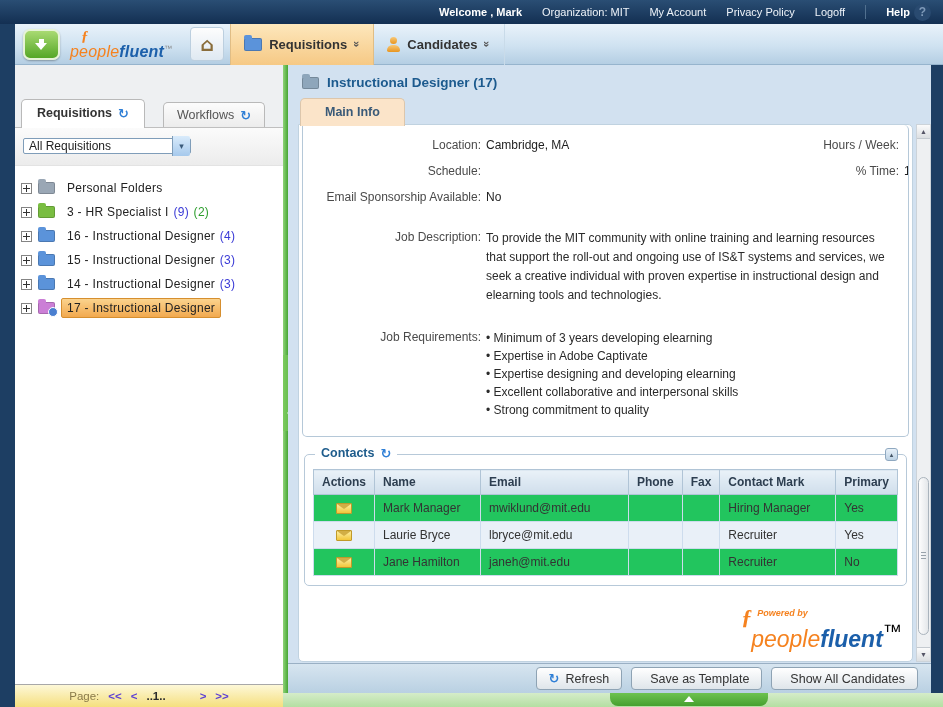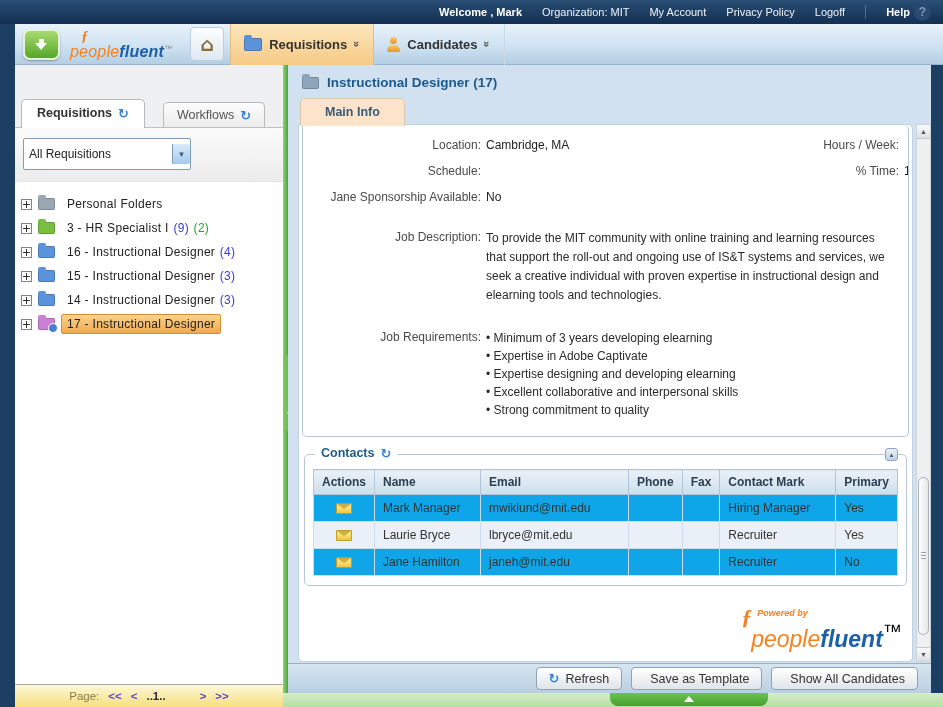--- a/index.html
+++ b/index.html
@@ -71,21 +71,21 @@
   
   .sidebar{position:absolute;left:15px;top:65px;width:268px;bottom:0;background:#fff;
     display:flex;flex-direction:column;}
   .side-tabs{display:flex;align-items:flex-end;padding:7px 0 0 6px;background:#eef0f2;
     border-bottom:1px solid #bfbfbf;}
   .side-tab{display:flex;align-items:center;gap:6px;padding:6px 15px;border:1px solid #b9b9b9;border-bottom:none;
     border-radius:5px 5px 0 0;font-size:12.5px;cursor:pointer;}
   .side-tab.active{background:#fff;font-weight:bold;color:#333;margin-bottom:-1px;position:relative;z-index:2;padding-bottom:8px;}
   .side-tab.inactive{background:linear-gradient(#fcfcfc,#ececec);color:#555;margin-left:18px;padding:5px 13px;margin-top:30px;}
   .filter-row{padding:10px 8px 11px;background:linear-gradient(#fbfbfb,#ececec);border-bottom:1px solid #e3e3e3;}
-  .select{width:168px;height:32px;background:#fff;border:1px solid #7f9db9;border-radius:2px;
+  .select{width:168px;height:16px;background:#fff;border:1px solid #7f9db9;border-radius:2px;
     display:flex;align-items:center;cursor:pointer;}
   .select .sel-text{flex:1;font-size:12px;color:#222;padding-left:5px;}
   .select .sel-btn{width:18px;height:20px;background:linear-gradient(#d9ebfb,#a6c9ec);
     border-left:1px solid #7f9db9;border-radius:0 2px 2px 0;display:flex;align-items:center;justify-content:center;
     font-size:9px;color:#3a5a7a;}
   .tree{flex:1;padding:10px 2px;overflow:hidden;}
   .tree-item{display:flex;align-items:center;gap:6px;height:24px;padding-left:4px;cursor:pointer;}
   .expand-box{width:11px;height:11px;background:#fff;border:1px solid #848484;position:relative;flex:none;}
   .expand-box::before{content:"";position:absolute;left:1px;top:4px;width:7px;height:1px;background:#333;}
   .expand-box::after{content:"";position:absolute;left:4px;top:1px;width:1px;height:7px;background:#333;}
@@ -135,21 +135,21 @@
   .contacts-legend{position:absolute;left:10px;top:-9px;background:#fff;padding:0 6px;
     display:flex;align-items:center;gap:6px;}
   .contacts-title{font-size:12.5px;font-weight:bold;color:#1e5c8c;}
   .collapse-ic{position:absolute;right:8px;top:-7px;width:13px;height:13px;cursor:pointer;
     background:linear-gradient(#e8f1f9,#bdd2e4);border:1px solid #8fa8c0;border-radius:3px;
     font-size:7px;line-height:11px;text-align:center;color:#456;}
   table.contacts{width:100%;border-collapse:collapse;font-size:12px;}
   table.contacts th{background:linear-gradient(#e9f1f8,#cfdeeb);border:1px solid #b0c4d6;
     font-weight:bold;color:#2d3e50;text-align:left;padding:5px 8px;}
   table.contacts td{border:1px solid #cddced;padding:6px 8px;color:#333;}
-  table.contacts tr.odd td{background:#0ea5e9;}
+  table.contacts tr.odd td{background:#22c55e;}
   table.contacts tr.even td{background:#e9f0f8;}
   td.c-actions{text-align:center;}
   .icon-mail{display:inline-block;width:16px;height:11px;position:relative;cursor:pointer;
     background:linear-gradient(#fdf0a6,#f3c63a);border:1px solid #c09a2a;border-radius:1px;vertical-align:middle;}
   .icon-mail::before{content:"";position:absolute;left:0;top:0;
     border-left:7px solid transparent;border-right:7px solid transparent;border-top:5px solid #fbda6e;}
   .icon-mail::after{content:"";position:absolute;left:0;top:0;
     border-left:7px solid transparent;border-right:7px solid transparent;border-top:5px solid rgba(160,120,20,.45);
     transform:scale(1.02);}
 
@@ -309,21 +309,21 @@
           <span class="f-label">Hours / Week:</span>
           <span class="f-value"></span>
         </div>
         <div class="f-row">
           <span class="f-label">Schedule:</span>
           <span class="f-value"></span>
           <span class="f-label">% Time:</span>
           <span class="f-value">100</span>
         </div>
         <div class="f-row">
-          <span class="f-label">Jane Sponsorship Available:</span>
+          <span class="f-label">Email Sponsorship Available:</span>
           <span class="f-value">No</span>
         </div>
         <div class="f-row wide">
           <span class="f-label">Job Description:</span>
           <span class="f-value desc-text">To provide the MIT community with online training and learning resources that support the roll-out and ongoing use of IS&amp;T systems and services, we seek a creative individual with proven expertise in instructional design and elearning tools and technologies.</span>
         </div>
         <div class="f-row wide">
           <span class="f-label">Job Requirements:</span>
           <ul class="req-list">
               <li class="req-item">Minimum of 3 years developing elearning</li>

